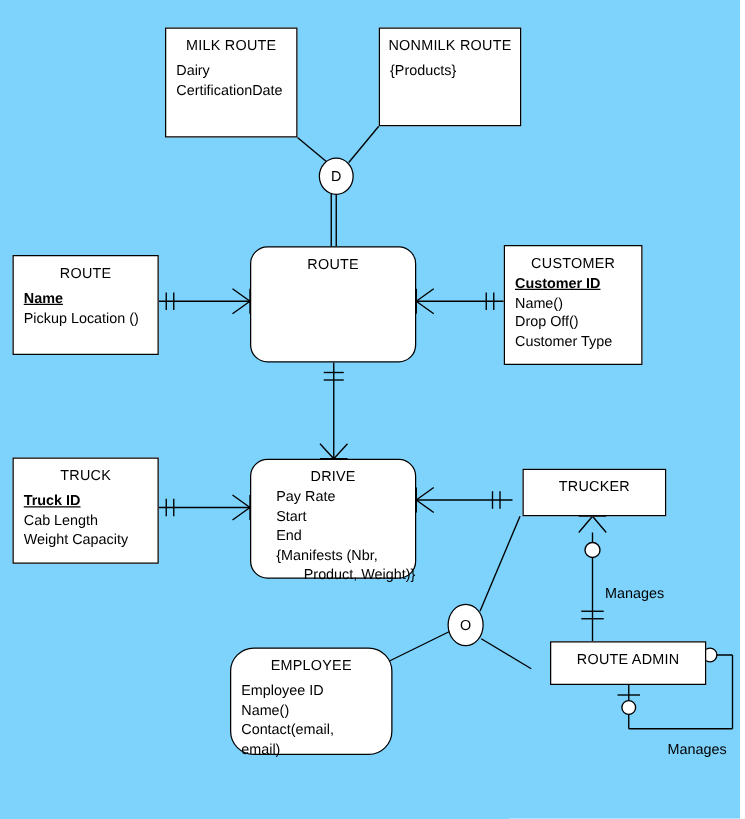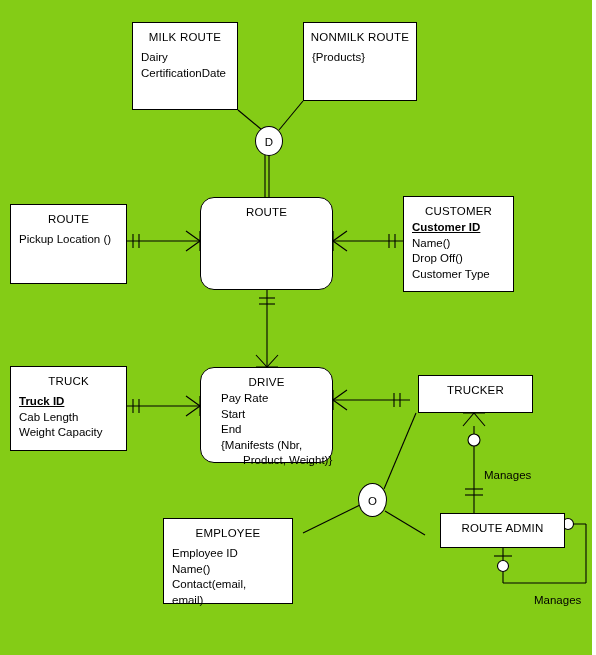--- a/index.html
+++ b/index.html
@@ -8,21 +8,21 @@
     padding: 0;
     background: #ffffff;
   }
   body {
     font-family: "Liberation Sans", sans-serif;
   }
   #canvas {
     position: relative;
     width: 592px;
     height: 655px;
-    background: #84cc16;
+    background: #7dd3fc;
     overflow: hidden;
   }
   #wires {
     position: absolute;
     left: 0;
     top: 0;
     width: 596px;
     height: 655px;
     pointer-events: none;
   }
@@ -167,20 +167,21 @@
     <span>D</span>
   </div>
 
   <div class="entity rounded" style="left:200px; top:197px; width:133px; height:93px;">
     <div class="ent-title">ROUTE</div>
   </div>
 
   <div class="entity" style="left:10px; top:204px; width:117px; height:80px;">
     <div class="ent-title">ROUTE</div>
     <div class="ent-attrs">
+      <div class="attr key">Name</div>
       <div class="attr">Pickup Location ()</div>
     </div>
   </div>
 
   <div class="entity" style="left:403px; top:196px; width:111px; height:96px;">
     <div class="ent-title">CUSTOMER</div>
     <div class="ent-attrs tight">
       <div class="attr key">Customer ID</div>
       <div class="attr">Name()</div>
       <div class="attr">Drop Off()</div>
@@ -211,21 +212,21 @@
   <div class="entity" style="left:418px; top:375px; width:115px; height:38px;">
     <div class="ent-title">TRUCKER</div>
   </div>
 
   <div class="edge-label" style="left:484px; top:468px;">Manages</div>
 
   <div class="circle-node" style="left:358px; top:483px; width:29px; height:34px; line-height:34px;">
     <span>O</span>
   </div>
 
-  <div class="entity" style="left:163px; top:518px; width:130px; height:86px;">
+  <div class="entity" style="left:184px; top:518px; width:130px; height:86px;border-radius:19px;">
     <div class="ent-title">EMPLOYEE</div>
     <div class="ent-attrs">
       <div class="attr">Employee ID</div>
       <div class="attr">Name()</div>
       <div class="attr">Contact(email,</div>
       <div class="attr">email)</div>
     </div>
   </div>
 
   <div class="entity" style="left:440px; top:513px; width:125px; height:35px;">

